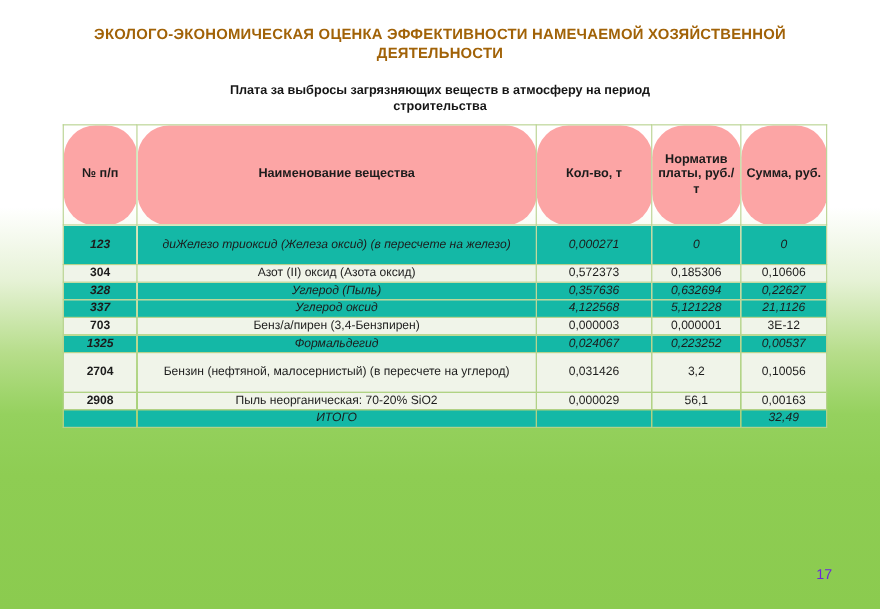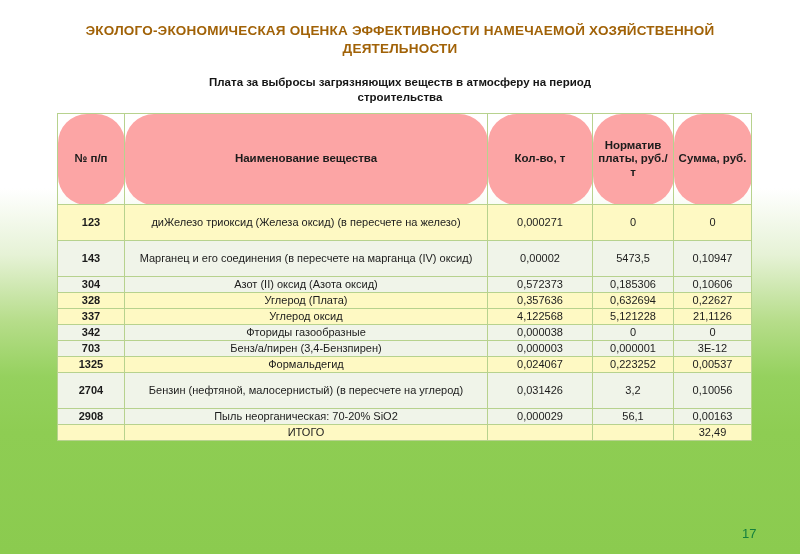--- a/index.html
+++ b/index.html
@@ -25,28 +25,28 @@
   }
   table.emissions th, table.emissions td{
     border:1.5px solid #b7d28e;
     text-align:center;vertical-align:middle;
     font-size:11px;line-height:1.18;color:#1c1c1c;
     padding:1px 3px;overflow:hidden;
   }
   table.emissions thead th{
     height:88px;background:#fca5a5;font-weight:bold;font-size:11.5px;border-radius:29px;
   }
-  tr.band-a td{background:#fef9c3;}
+  tr.band-a td{background:#14b8a6;font-style:italic;}
   tr.band-b td{background:#f0f4e9;}
   tbody td{height:13px;}
   tr.tall td{height:33px;}
   td.c-id{font-weight:bold;}
   .page-number{
     position:absolute;top:514px;left:742px;
-    font-size:13px;color:#15803d;margin-top:12px;
+    font-size:13px;color:#6d28d9;
   }
 </style>
 </head>
 <body>
 
 <div class="slide-title">ЭКОЛОГО-ЭКОНОМИЧЕСКАЯ ОЦЕНКА ЭФФЕКТИВНОСТИ НАМЕЧАЕМОЙ ХОЗЯЙСТВЕННОЙ ДЕЯТЕЛЬНОСТИ</div>
 <div class="slide-subtitle">Плата за выбросы загрязняющих веществ в атмосферу на период строительства</div>
 
 <table class="emissions">
   <colgroup>
@@ -66,54 +66,40 @@
     </tr>
   </thead>
   <tbody>
       <tr class="band-a tall">
         <td class="c-id">123</td>
         <td class="c-name">диЖелезо триоксид (Железа оксид) (в пересчете на железо)</td>
         <td class="c-qty">0,000271</td>
         <td class="c-rate">0</td>
         <td class="c-sum">0</td>
       </tr>
-      <tr class="band-b tall">
-        <td class="c-id">143</td>
-        <td class="c-name">Марганец и его соединения (в пересчете на марганца (IV) оксид)</td>
-        <td class="c-qty">0,00002</td>
-        <td class="c-rate">5473,5</td>
-        <td class="c-sum">0,10947</td>
-      </tr>
       <tr class="band-b">
         <td class="c-id">304</td>
         <td class="c-name">Азот (II) оксид (Азота оксид)</td>
         <td class="c-qty">0,572373</td>
         <td class="c-rate">0,185306</td>
         <td class="c-sum">0,10606</td>
       </tr>
       <tr class="band-a">
         <td class="c-id">328</td>
-        <td class="c-name">Углерод (Плата)</td>
+        <td class="c-name">Углерод (Пыль)</td>
         <td class="c-qty">0,357636</td>
         <td class="c-rate">0,632694</td>
         <td class="c-sum">0,22627</td>
       </tr>
       <tr class="band-a">
         <td class="c-id">337</td>
         <td class="c-name">Углерод оксид</td>
         <td class="c-qty">4,122568</td>
         <td class="c-rate">5,121228</td>
         <td class="c-sum">21,1126</td>
-      </tr>
-      <tr class="band-b">
-        <td class="c-id">342</td>
-        <td class="c-name">Фториды газообразные</td>
-        <td class="c-qty">0,000038</td>
-        <td class="c-rate">0</td>
-        <td class="c-sum">0</td>
       </tr>
       <tr class="band-b">
         <td class="c-id">703</td>
         <td class="c-name">Бенз/а/пирен (3,4-Бензпирен)</td>
         <td class="c-qty">0,000003</td>
         <td class="c-rate">0,000001</td>
         <td class="c-sum">3E-12</td>
       </tr>
       <tr class="band-a">
         <td class="c-id">1325</td>

